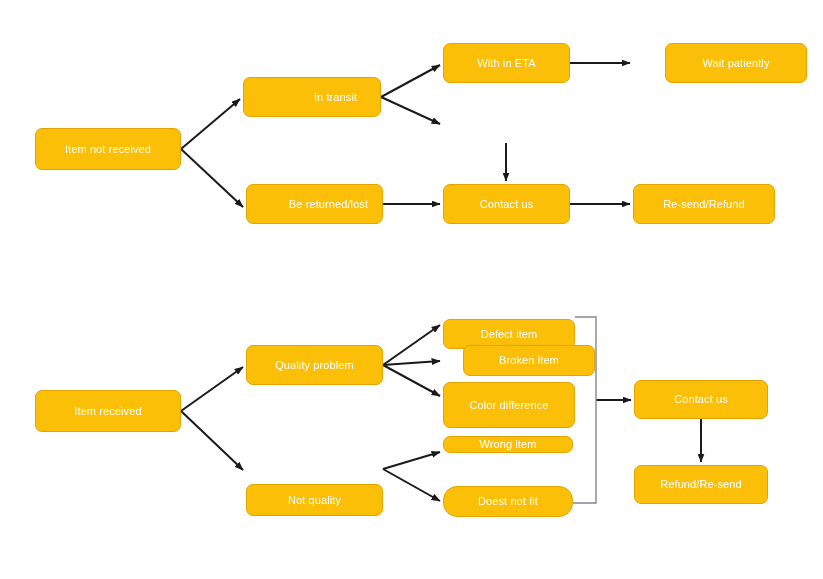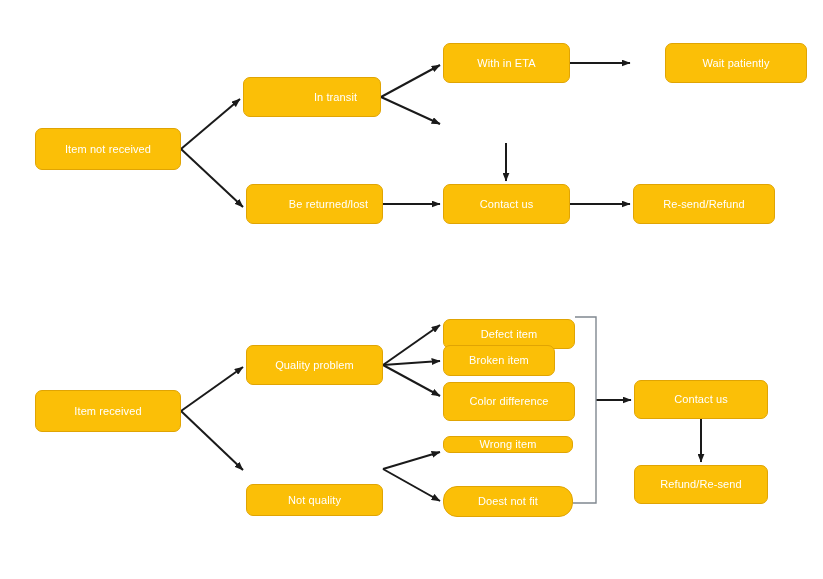--- a/index.html
+++ b/index.html
@@ -84,20 +84,20 @@
   <div class="node" style="left:246px; top:184px; width:137px; height:40px;padding-left:28px;">Be returned/lost</div>
   <div class="node" style="left:443px; top:43px; width:127px; height:40px;">With in ETA</div>
   <div class="node" style="left:443px; top:184px; width:127px; height:40px;">Contact us</div>
   <div class="node" style="left:633px; top:43px; width:142px; height:40px;margin-left:32px;">Wait patiently</div>
   <div class="node" style="left:633px; top:184px; width:142px; height:40px;">Re-send/Refund</div>
 
   <div class="node" style="left:35px; top:390px; width:146px; height:42px;">Item received</div>
   <div class="node" style="left:246px; top:345px; width:137px; height:40px;">Quality problem</div>
   <div class="node" style="left:246px; top:448px; width:137px; height:32px;margin-top:36px;">Not quality</div>
   <div class="node" style="left:443px; top:292px; width:132px; height:30px;margin-top:27px;">Defect item</div>
-  <div class="node" style="left:443px; top:345px; width:112px; height:31px;">Broken item</div>
-  <div class="node" style="left:443px; top:382px; width:132px; height:39px;">Color difference</div>
+  <div class="node" style="left:463px; top:345px; width:132px; height:31px;">Broken item</div>
+  <div class="node" style="left:443px; top:382px; width:132px; height:46px;">Color difference</div>
   <div class="node" style="left:443px; top:436px; width:130px; height:17px;">Wrong item</div>
   <div class="node" style="left:443px; top:486px; width:130px; height:31px;border-radius:14px;">Doest not fit</div>
   <div class="node" style="left:634px; top:380px; width:134px; height:39px;">Contact us</div>
   <div class="node" style="left:634px; top:465px; width:134px; height:39px;">Refund/Re-send</div>
 
 </div>
 
 </body></html>

